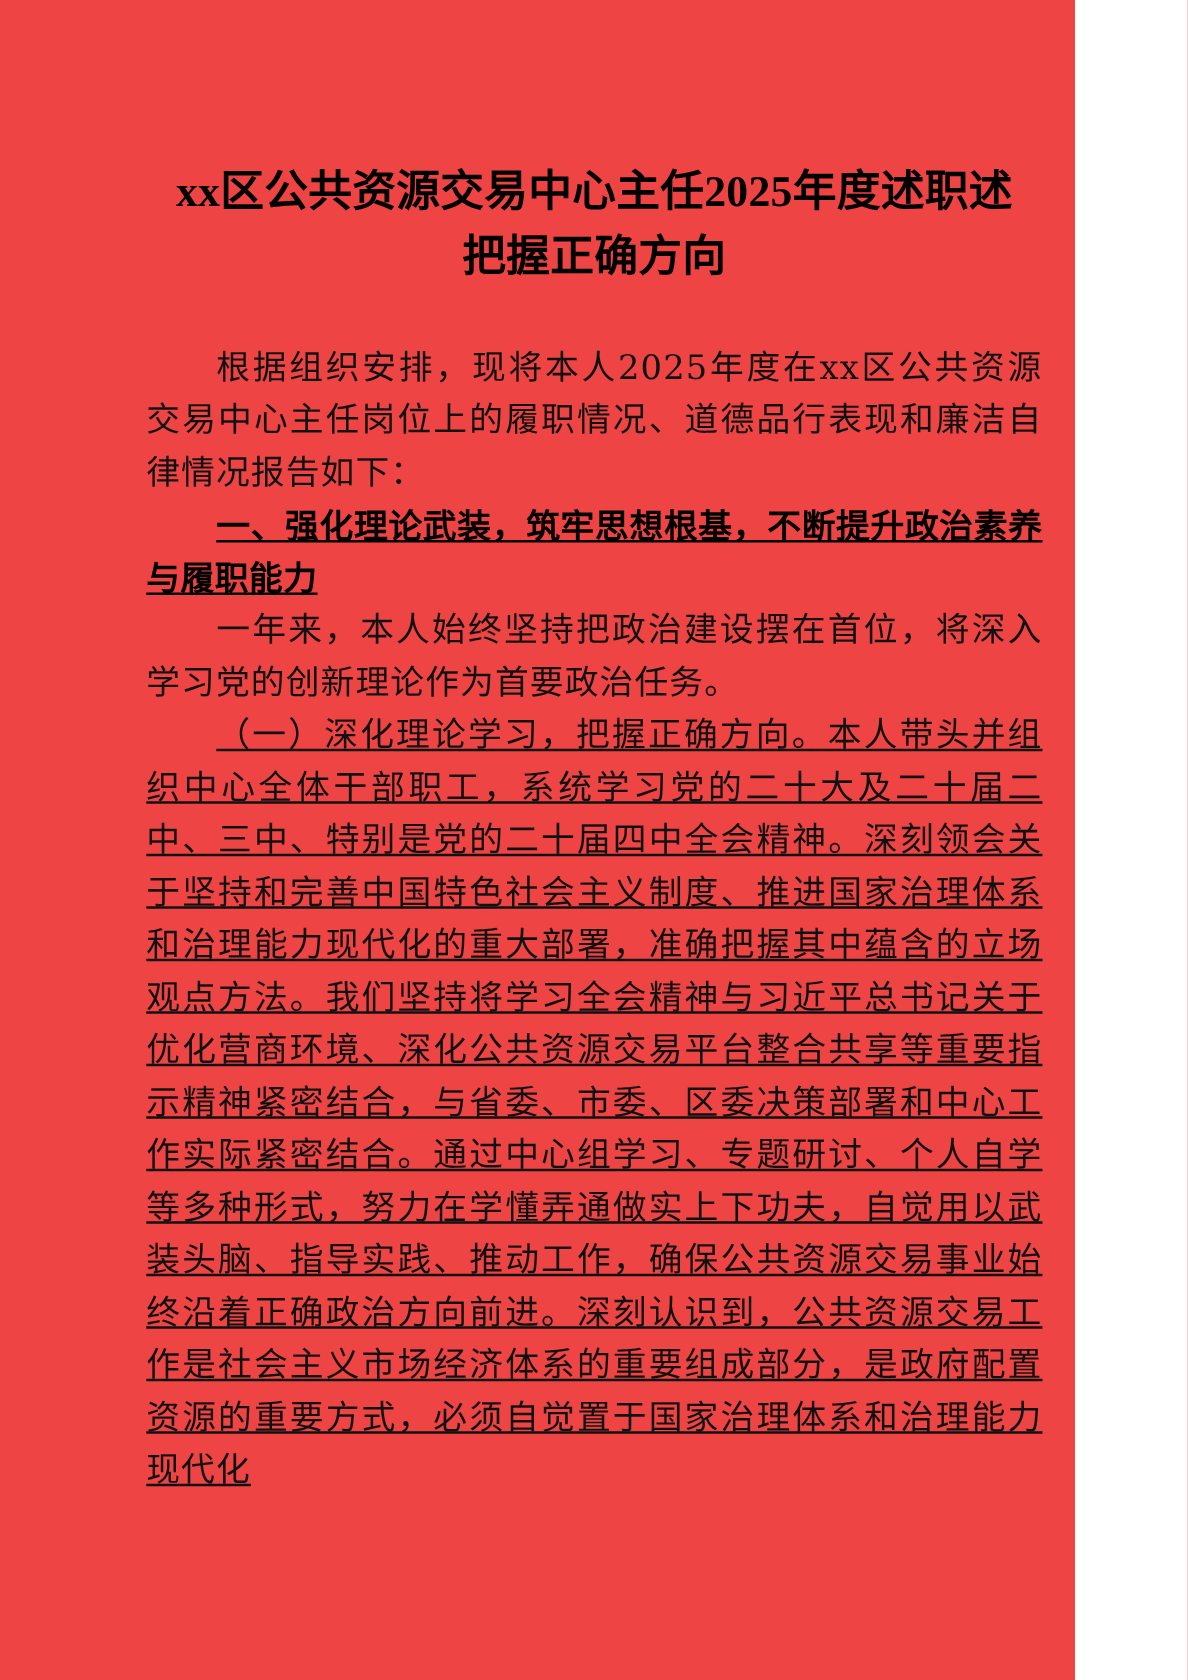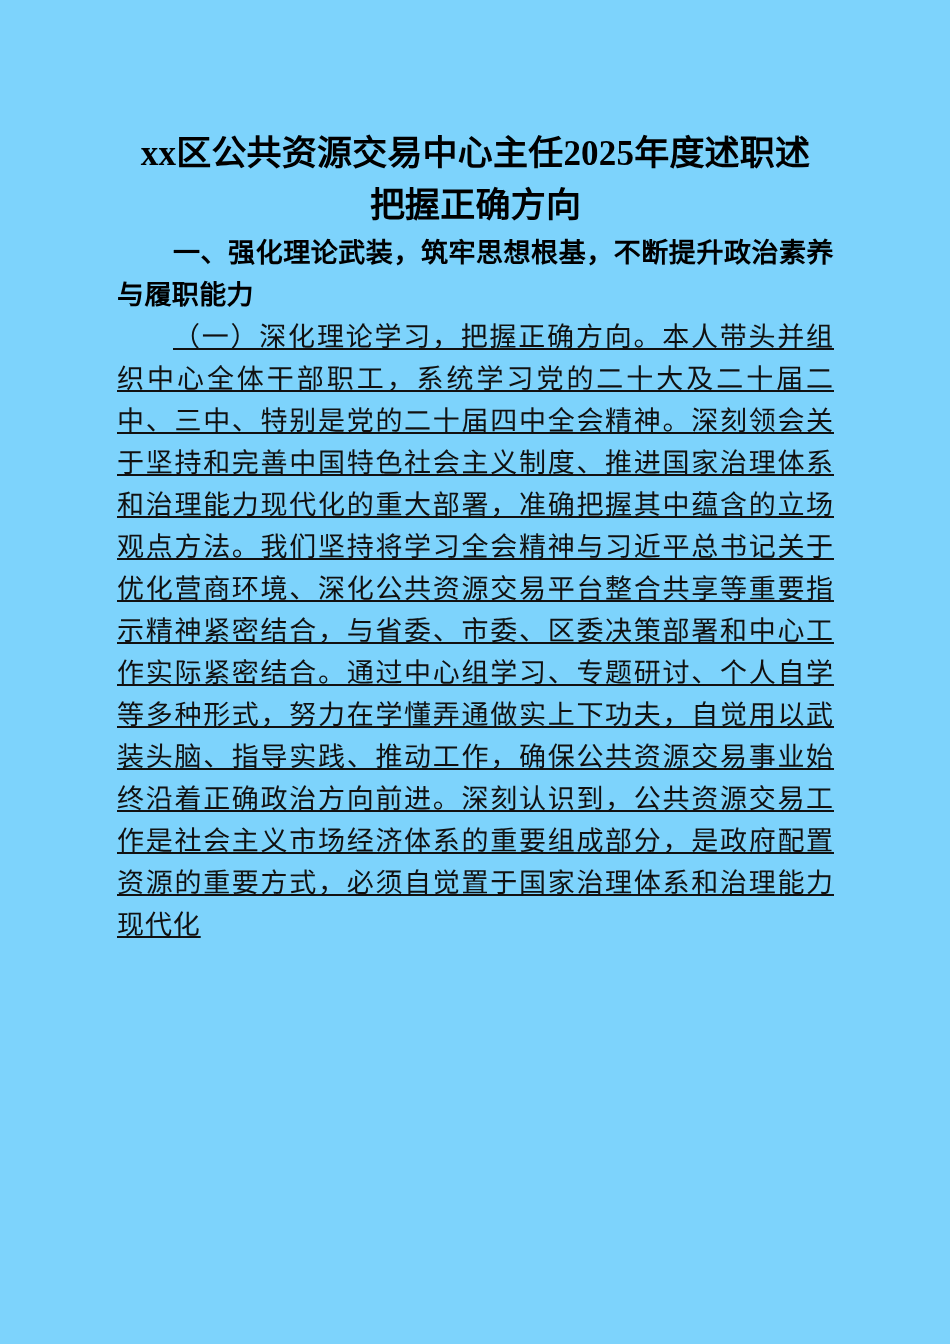--- a/index.html
+++ b/index.html
@@ -12,23 +12,23 @@
     width: 950px;
     height: 1344px;
     font-family: "Liberation Serif", "DejaVu Serif", serif;
     color: #000000;
     -webkit-font-smoothing: antialiased;
   }
 
   .page {
     position: relative;
     box-sizing: border-box;
-    width: 950px;
+    width: 860px;
     height: 1344px;
-    background: #7dd3fc;
+    background: #ef4444;
     padding: 0;
     overflow: hidden;
   }
 
   .page-body {
     position: absolute;
     left: 117px;
     top: 0;
     width: 717px;
   }
@@ -68,39 +68,42 @@
     margin: 0;
     font-family: "Liberation Sans", "DejaVu Sans", sans-serif;
     font-weight: bold;
     font-size: 27px;
     line-height: 42px;
     text-align: justify;
     text-justify: inter-character;
     text-indent: 56px;
     color: #000000;
     letter-spacing: 0.4px;
+    text-decoration: underline;
   }
 
   
   .para.block-long {
     text-align: justify;
     text-decoration: underline;
   }
 </style>
 </head>
 <body>
 
 <div class="page">
   <div class="page-body">
 
     <h1 class="doc-title">
       <span>xx区公共资源交易中心主任2025年度述职述</span><br>
       <span>把握正确方向</span>
     </h1>
 
+    <p class="para first-para">根据组织安排，现将本人2025年度在xx区公共资源交易中心主任岗位上的履职情况、道德品行表现和廉洁自律情况报告如下：</p>
 
     <p class="heading-1">一、强化理论武装，筑牢思想根基，不断提升政治素养与履职能力</p>
 
+    <p class="para">一年来，本人始终坚持把政治建设摆在首位，将深入学习党的创新理论作为首要政治任务。</p>
 
     <p class="para block-long">（一）深化理论学习，把握正确方向。本人带头并组织中心全体干部职工，系统学习党的二十大及二十届二中、三中、特别是党的二十届四中全会精神。深刻领会关于坚持和完善中国特色社会主义制度、推进国家治理体系和治理能力现代化的重大部署，准确把握其中蕴含的立场观点方法。我们坚持将学习全会精神与习近平总书记关于优化营商环境、深化公共资源交易平台整合共享等重要指示精神紧密结合，与省委、市委、区委决策部署和中心工作实际紧密结合。通过中心组学习、专题研讨、个人自学等多种形式，努力在学懂弄通做实上下功夫，自觉用以武装头脑、指导实践、推动工作，确保公共资源交易事业始终沿着正确政治方向前进。深刻认识到，公共资源交易工作是社会主义市场经济体系的重要组成部分，是政府配置资源的重要方式，必须自觉置于国家治理体系和治理能力现代化</p>
 
   </div>
 </div>
 
 </body></html>

